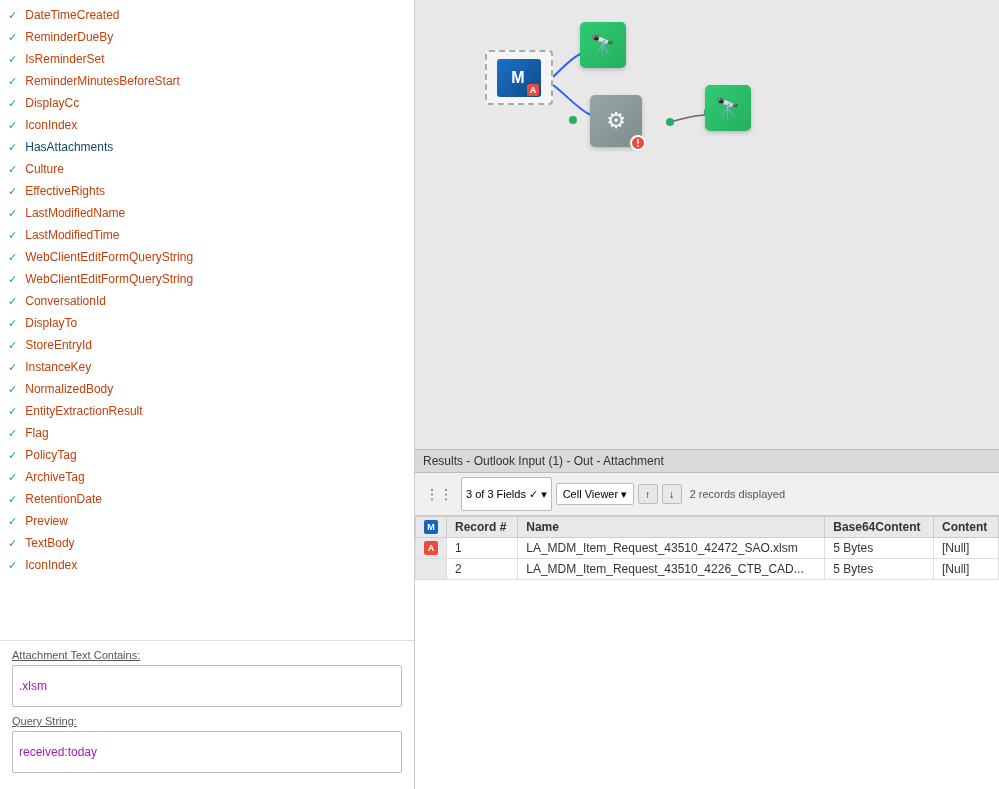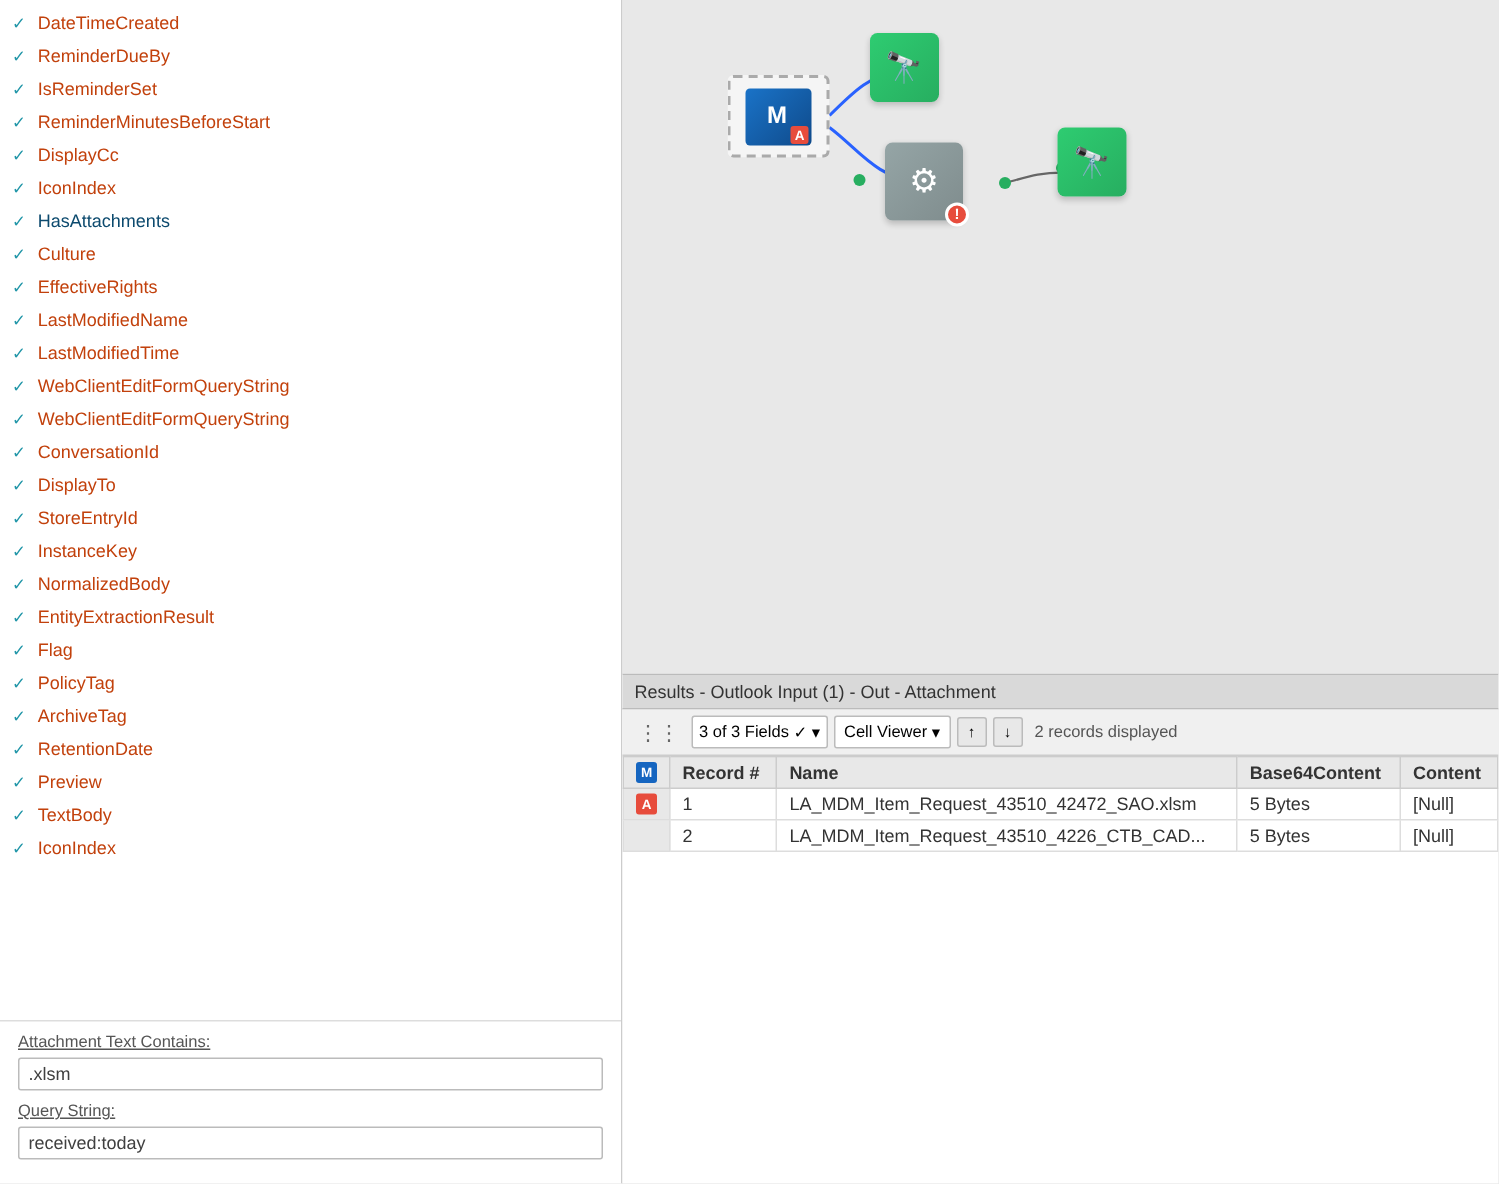--- a/index.html
+++ b/index.html
@@ -64,23 +64,23 @@
       color: #555;
       margin-bottom: 4px;
       font-weight: 500;
       text-decoration: underline;
     }
 
     .text-input {
       width: 100%;
       border: 1px solid #bbb;
       border-radius: 2px;
-      padding: 3px 6px;
+      padding: 13px 6px;
       font-size: 12px;
-      color: #404040;
+      color: #a21caf;
       margin-bottom: 8px;
       outline: none;
     }
 
     
     .right-panel {
       flex: 1;
       display: flex;
       flex-direction: column;
       background: #e8e8e8;
@@ -256,21 +256,21 @@
       border-bottom: 1px solid #ccc;
       gap: 4px;
     }
 
     .fields-selector {
       display: flex;
       align-items: center;
       background: #fff;
       border: 1px solid #bbb;
       border-radius: 2px;
-      height: 22px;
+      height: 34px;
       padding: 0 4px;
       cursor: pointer;
       gap: 3px;
       font-size: 11px;
     }
 
     .cell-viewer-selector {
       display: flex;
       align-items: center;
       background: #fff;

